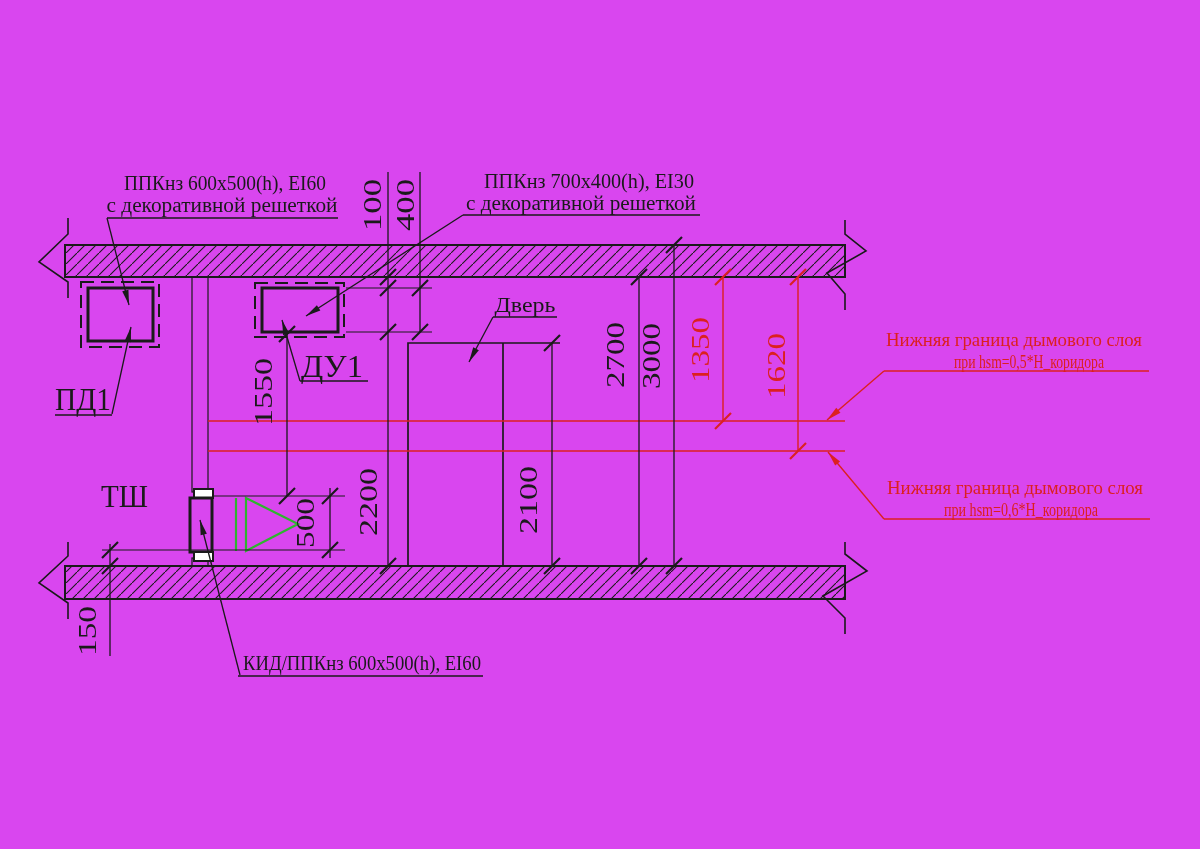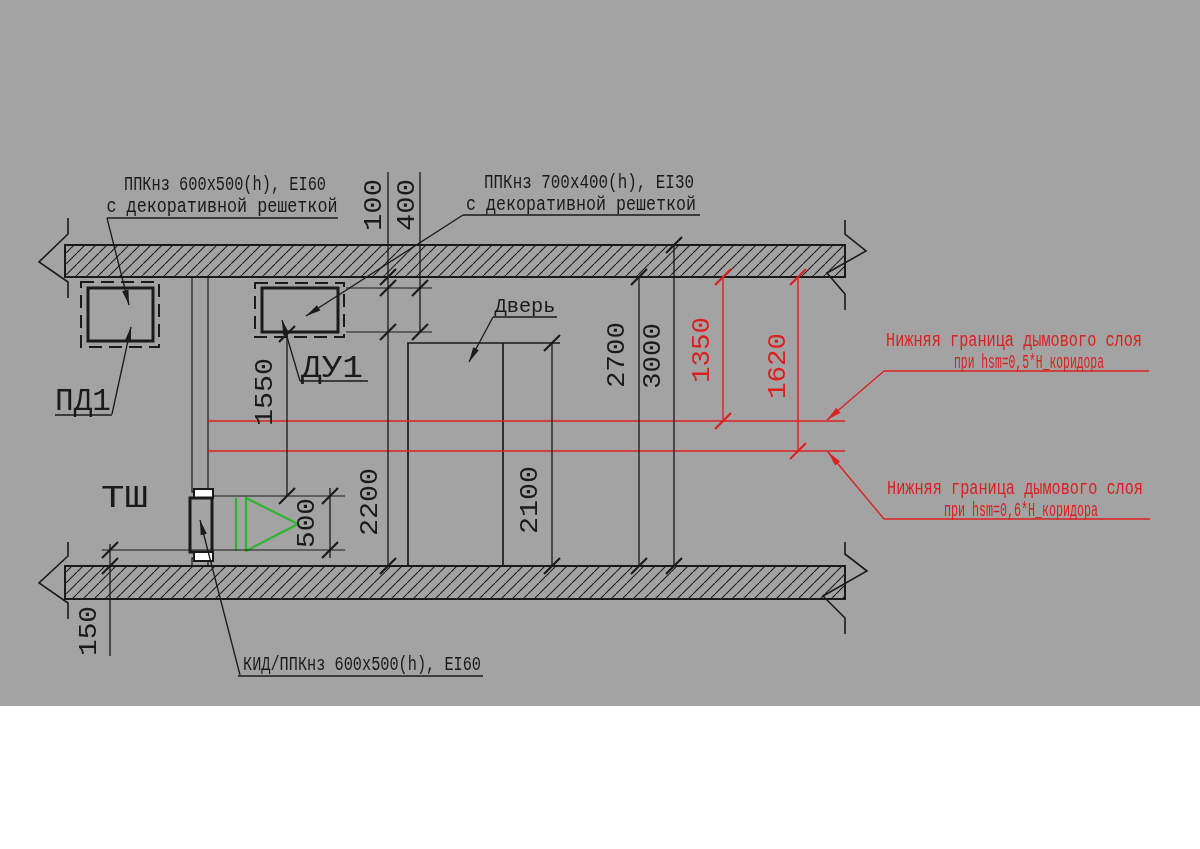--- a/index.html
+++ b/index.html
@@ -1,17 +1,17 @@
 <!DOCTYPE html>
 <html><head>
 <meta charset="utf-8">
 <style>
   html,body{margin:0;padding:0;background:#fff;}
-  .stage{position:relative;width:1200px;height:706px;background:#a3a3a3;overflow:hidden;
-         font-family:Liberation Mono, monospace;}
+  .stage{position:relative;width:1200px;height:849px;background:#d946ef;overflow:hidden;
+         font-family:Liberation Serif, serif;}
   svg{display:block}
   .thin   {stroke:#1a1a1a;stroke-width:1.2;fill:none;}
   .med    {stroke:#1a1a1a;stroke-width:1.7;fill:none;}
   .bold   {stroke:#1a1a1a;stroke-width:3;fill:none;}
   .flange {stroke:#1a1a1a;stroke-width:2;fill:#fff;}
   .dashed {stroke:#1a1a1a;stroke-width:2;fill:none;stroke-dasharray:13 7;}
   .slab   {stroke:#1a1a1a;stroke-width:2;}
   .dimln  {stroke:#1a1a1a;stroke-width:1.3;fill:none;}
   .extln  {stroke:#1a1a1a;stroke-width:1.1;fill:none;}
   .redln  {stroke:#dc2020;stroke-width:1.7;fill:none;}

